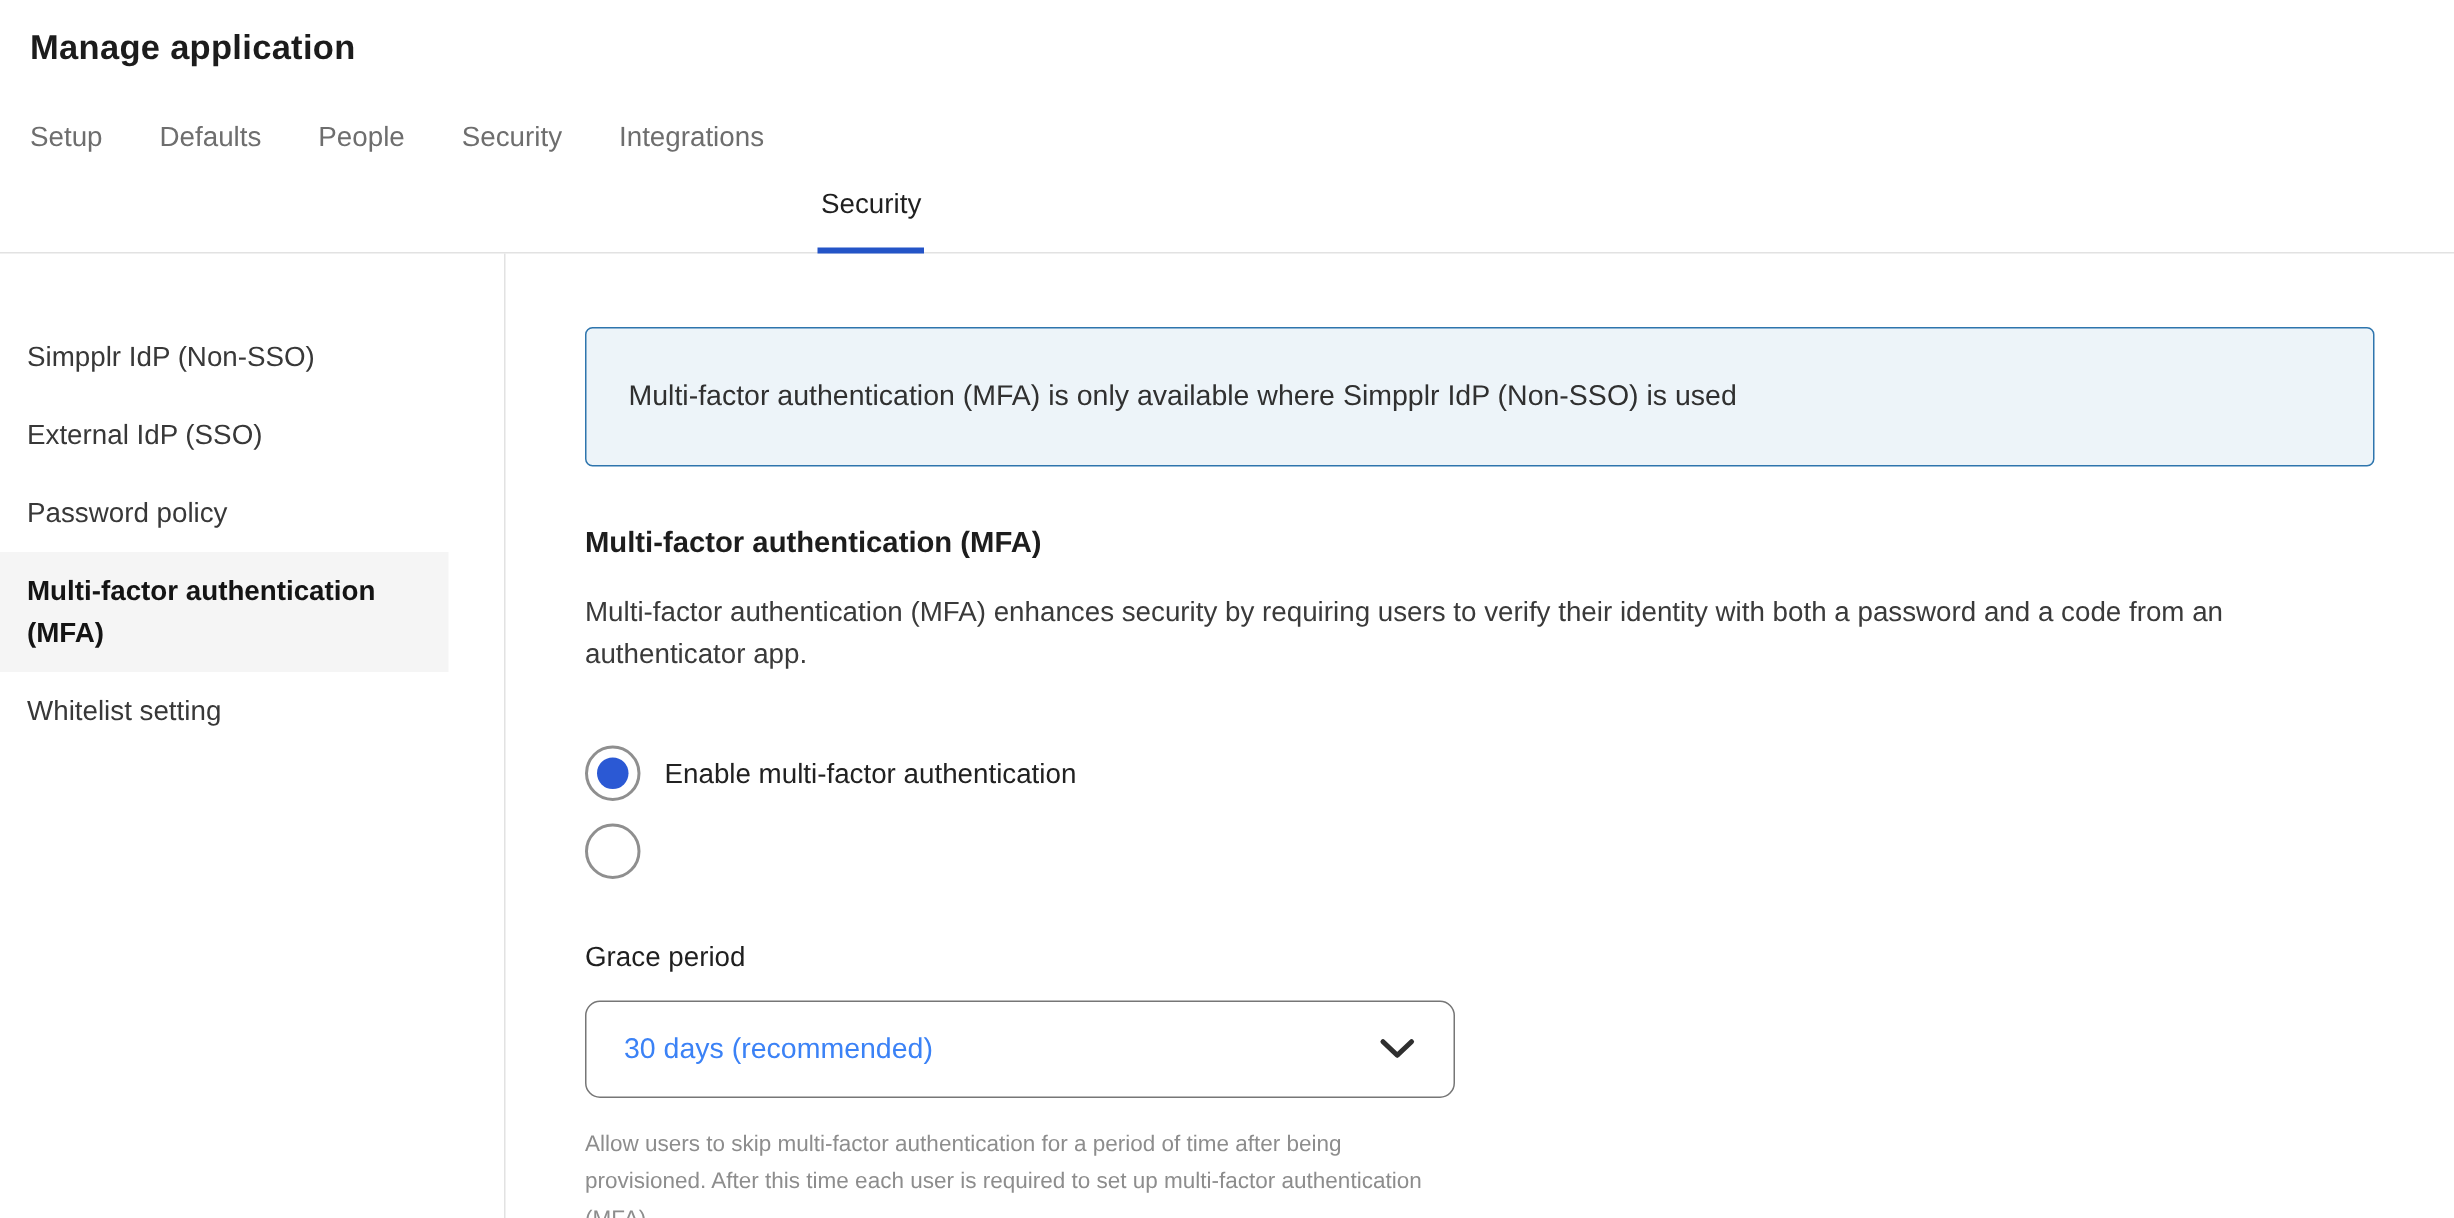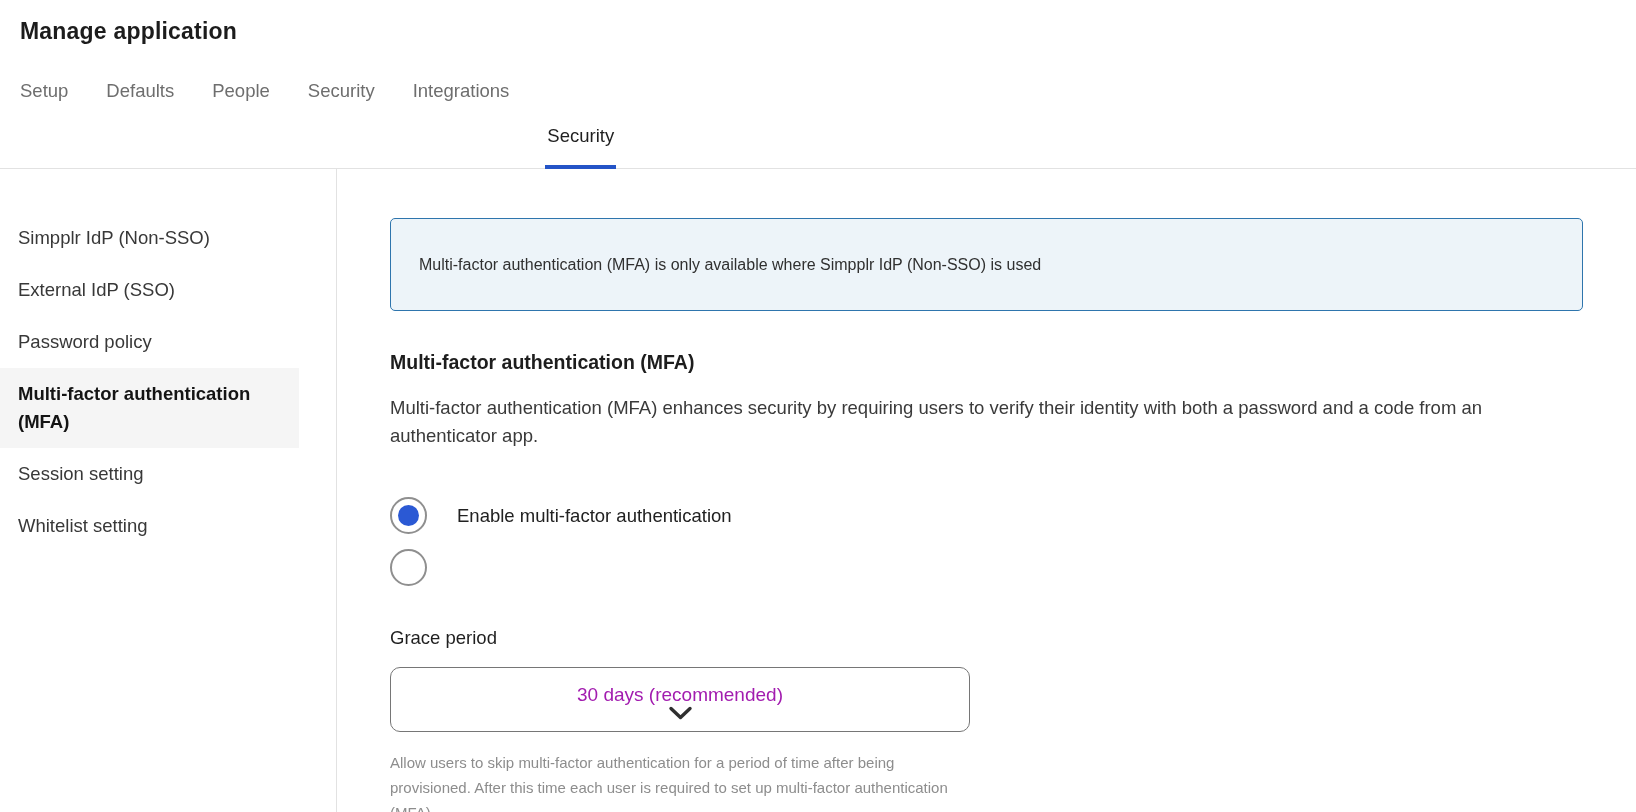--- a/index.html
+++ b/index.html
@@ -82,21 +82,21 @@
   }
   
   .banner {
     height: 93px;
     border: 1.5px solid var(--banner-border);
     background: var(--banner-bg);
     border-radius: 5px;
     display: flex;
     align-items: center;
     padding: 0 28px;
-    font-size: 16px;
+    font-size: 19px;
     color: #303030;
   }
   
   .section-heading {
     margin-top: 39px;
     font-size: 19.5px;
     line-height: 24px;
     font-weight: 700;
     color: #1d1d1d;
   }
@@ -104,21 +104,21 @@
     margin-top: 20px;
     font-size: 18.5px;
     line-height: 28px;
     max-width: 1100px;
     color: #3a3a3a;
   }
   .radio-group { margin-top: 47px; }
   .radio-row {
     display: flex;
     align-items: center;
-    gap: 30px;
+    gap: 16px;
     margin-bottom: 15px;
     cursor: pointer;
   }
   .radio-circle {
     width: 37px; height: 37px;
     border: 2px solid #8f8f8f;
     border-radius: 50%;
     position: relative;
     flex: 0 0 37px;
   }
@@ -140,26 +140,25 @@
   }
   .select {
     margin-top: 19px;
     width: 580px;
     height: 65px;
     border: 1px solid var(--select-border);
     border-radius: 10px;
     display: flex;
     align-items: center;
     justify-content: space-between;
-    padding: 16px 25px;
+    padding: 4px 25px;
     font-size: 19px;
-    color: #a21caf;
+    color: #3b82f6;
     cursor: pointer;
     background: #ffffff;
-    flex-direction: column;
   }
   .chevron { display: flex; align-items: center; }
   .help-text {
     margin-top: 18px;
     width: 575px;
     font-size: 15px;
     line-height: 25px;
     color: var(--help);
   }
 </style>
@@ -177,21 +176,20 @@
   <div class="tab active">Security</div>
 </div>
 
 <div class="main">
 
   <div class="sidebar">
     <div class="sidebar-item">Simpplr IdP (Non-SSO)</div>
     <div class="sidebar-item">External IdP (SSO)</div>
     <div class="sidebar-item">Password policy</div>
     <div class="sidebar-item active">Multi-factor authentication (MFA)</div>
-    <div class="sidebar-item">Session setting</div>
     <div class="sidebar-item">Whitelist setting</div>
   </div>
 
   <div class="content">
 
     <div class="banner">
       <span>Multi-factor authentication (MFA) is only available where Simpplr IdP (Non-SSO) is used</span>
     </div>
 
     <div class="section-heading">Multi-factor authentication (MFA)</div>

